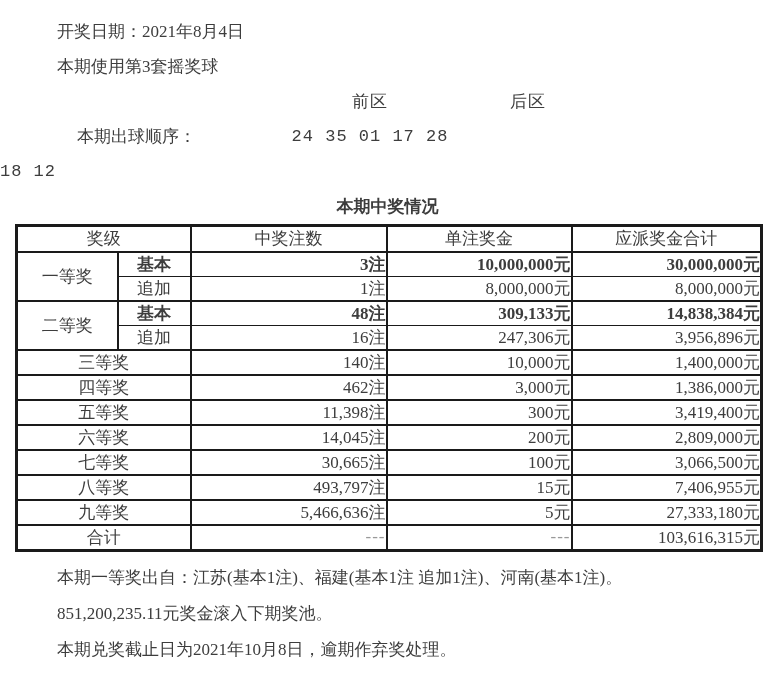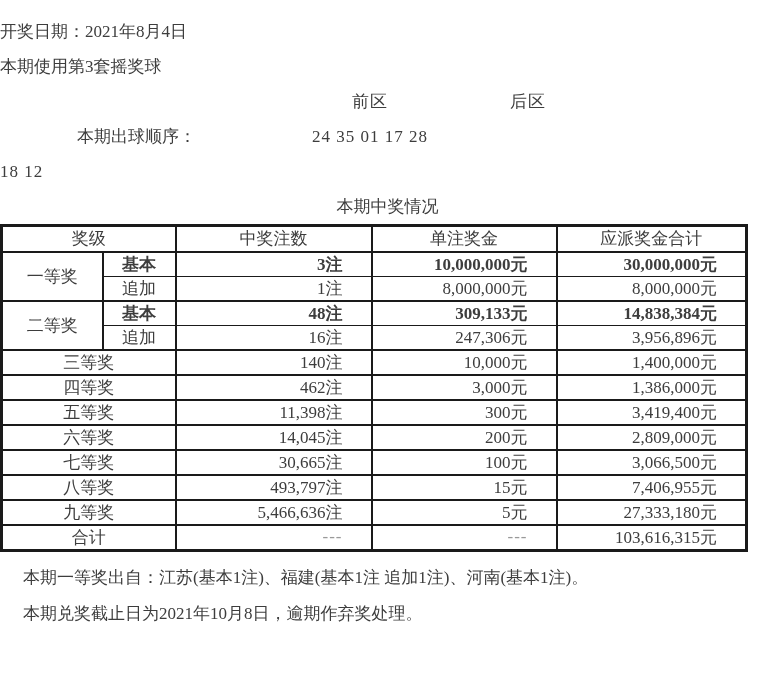--- a/index.html
+++ b/index.html
@@ -9,61 +9,63 @@
     overflow: hidden;
     font-family: "Liberation Serif", "DejaVu Serif", serif;
     color: #3d3d3d;
     font-size: 17px;
   }
   .page { width: 773px; height: 695px; padding-top: 14px; }
 
   
   .info-line {
     height: 35px; display: flex; align-items: center;
+    padding-left: 57px;
   }
 
   
-  .num-row { height: 35px; display: flex; align-items: center; }
+  .num-row { height: 35px; display: flex; align-items: center; font-family: Liberation Mono, monospace; }
   .num-row .c1 { flex: 0 0 230px; padding-left: 77px; }
   .num-row .c2 { flex: 0 0 280px; text-align: center; letter-spacing: 1px; }
   .num-row .c3 { flex: 0 0 240px; text-align: left; letter-spacing: 1px; }
 
   
   .tbl-title {
     height: 35px; display: flex; align-items: center; justify-content: center;
-    width: 745px; margin-left: 15px;
+    width: 745px; margin-left: 15px; font-weight: bold;
   }
 
   
   table.prize {
     border-collapse: collapse;
     table-layout: fixed;
     width: 745px;
+    margin-left: 15px;
     border: 3px solid #1a1a1a;
   }
   table.prize th, table.prize td {
     border: 2px solid #1a1a1a;
     font-weight: normal;
     height: 24px;
     padding: 0;
     text-align: center;
     overflow: hidden;
     white-space: nowrap;
   }
   table.prize tr.head th { height: 26px; }
-  table.prize td.num { text-align: right; padding-right: 28px; }
+  table.prize td.num { text-align: right; padding-right: 0; }
   table.prize td.thin-b { border-bottom-width: 1px; font-weight: bold; }
-  table.prize td.thin-t { border-top-width: 1px; border-radius: 11px; }
+  table.prize td.thin-t { border-top-width: 1px; }
   table.prize td.dash { color: #999999; letter-spacing: 1px; }
 
   
   .footer { margin-top: 8px; }
   .footer-line {
     height: 36px; display: flex; align-items: center;
-    padding-left: 23px;
+    padding-left: 57px;
   }
 </style>
 </head>
 <body>
 
 <div class="page">
 
   <div class="info-line">
     <span>开奖日期：2021年8月4日</span>
   </div>
@@ -178,17 +180,20 @@
       <td class="num">103,616,315元</td>
     </tr>
   </tbody>
     </table>
 
   <div class="footer">
     <div class="footer-line">
       <span>本期一等奖出自：江苏(基本1注)、福建(基本1注 追加1注)、河南(基本1注)。</span>
     </div>
     <div class="footer-line">
+      <span>851,200,235.11元奖金滚入下期奖池。</span>
+    </div>
+    <div class="footer-line">
       <span>本期兑奖截止日为2021年10月8日，逾期作弃奖处理。</span>
     </div>
   </div>
 
 </div>
 
 </body></html>

